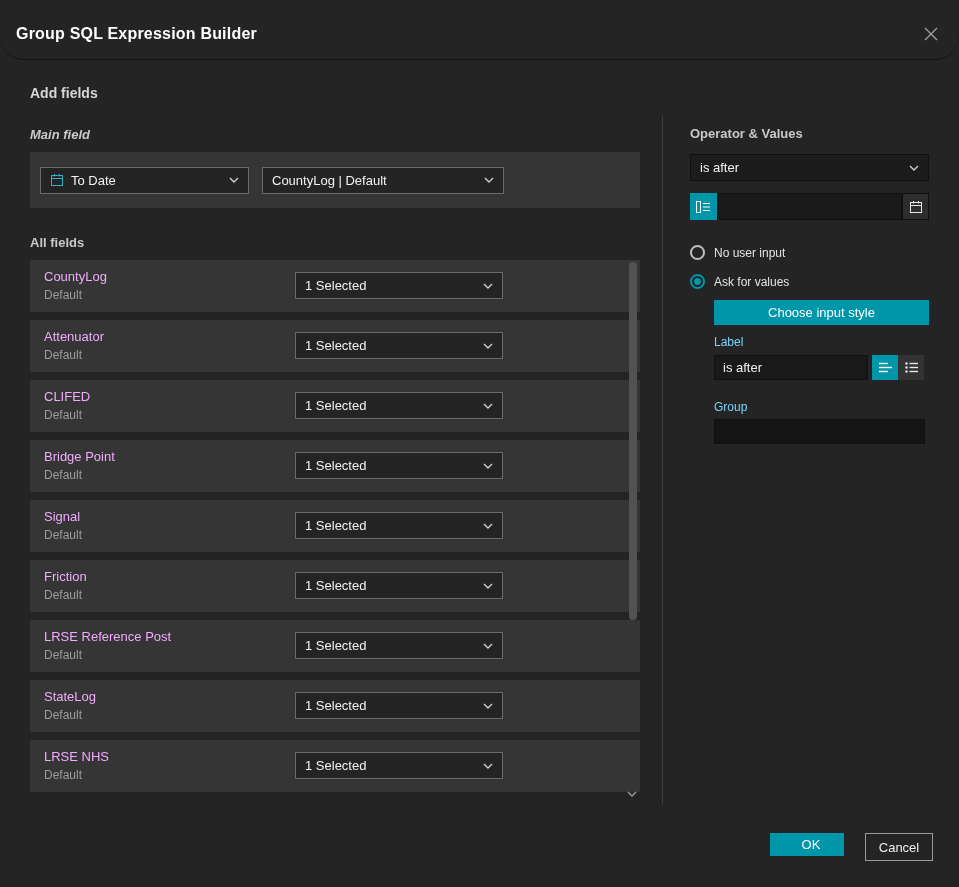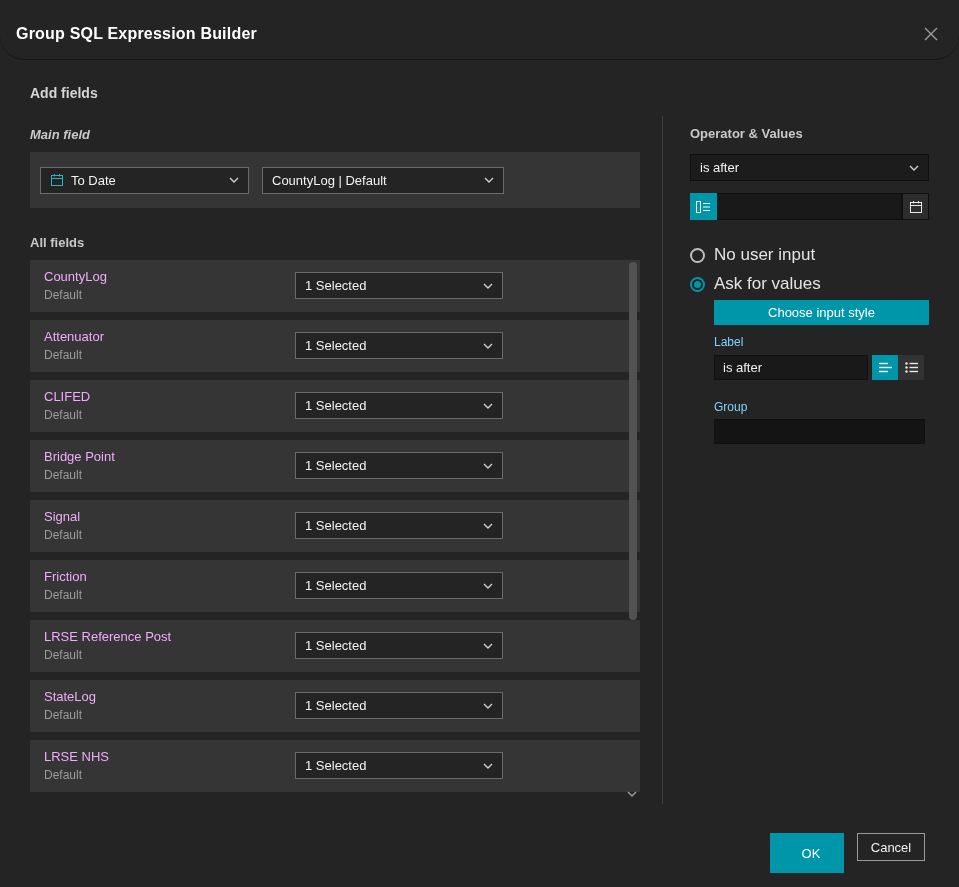--- a/index.html
+++ b/index.html
@@ -73,39 +73,39 @@
   .text-input{
     background:#191919; border:1px solid #101010; color:#f0f0f0;
     font-size:13px; padding:0 8px; font-family:inherit; outline:none;
   }
   .value-group .text-input{ flex:1; min-width:0; }
 
   .radio-row{ position:absolute; left:690px; display:flex; align-items:center; gap:9px; cursor:pointer; }
   .radio{ width:15px; height:15px; border-radius:50%; border:2px solid #bdbdbd; flex:none; position:relative; }
   .radio.checked{ border-color:var(--accent); }
   .radio.checked::after{ content:""; position:absolute; inset:2px; border-radius:50%; background:var(--accent); }
-  .radio-label{ font-size:17px; color:#e3e3e3; }
+  .radio-label{ font-size:12px; color:#e3e3e3; }
 
   .btn-primary{
     background:var(--accent); color:#fff; border:none; font-size:13px;
     font-family:inherit; cursor:pointer;
   }
   .btn-outline{
     background:transparent; border:1px solid #9a9a9a; color:#f0f0f0;
-    font-size:13px; font-family:inherit; cursor:pointer;
+    font-size:13px; font-family:inherit; cursor:pointer;margin-left:8px;
   }
 
   .label-row{ position:absolute; left:714px; top:355px; height:25px; display:flex; }
   .label-row .text-input{ width:154px; height:25px; margin-right:4px; }
   .label-row .icon-btn{ width:26px; height:25px; }
   .label-row .icon-btn.dark{ border:none; background:#333333; }
 
   .hint-input{ position:absolute; left:714px; top:419px; width:211px; height:25px; background:#141414; }
 
-  .ok-btn{ position:absolute; left:770px; top:833px; width:74px; height:40px;padding-left:8px; }
+  .ok-btn{ position:absolute; left:770px; top:833px; width:74px; height:23px;padding-left:8px; }
   .cancel-btn{ position:absolute; left:857px; top:833px; width:68px; height:28px; }
 </style>
 </head>
 <body>
 
 <div class="dialog-header">
   <div class="dialog-title">Group SQL Expression Builder</div>
   <button class="close-btn">
     <svg width="16" height="16" viewBox="0 0 16 16">
         <path d="M2 2l12 12M14 2L2 14" stroke="currentColor" stroke-width="1.4" fill="none"></path>

